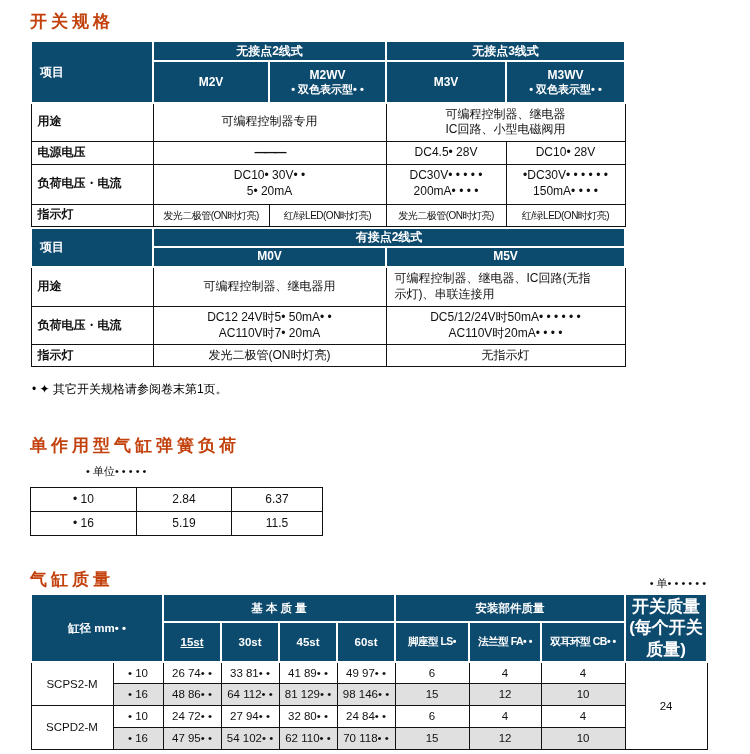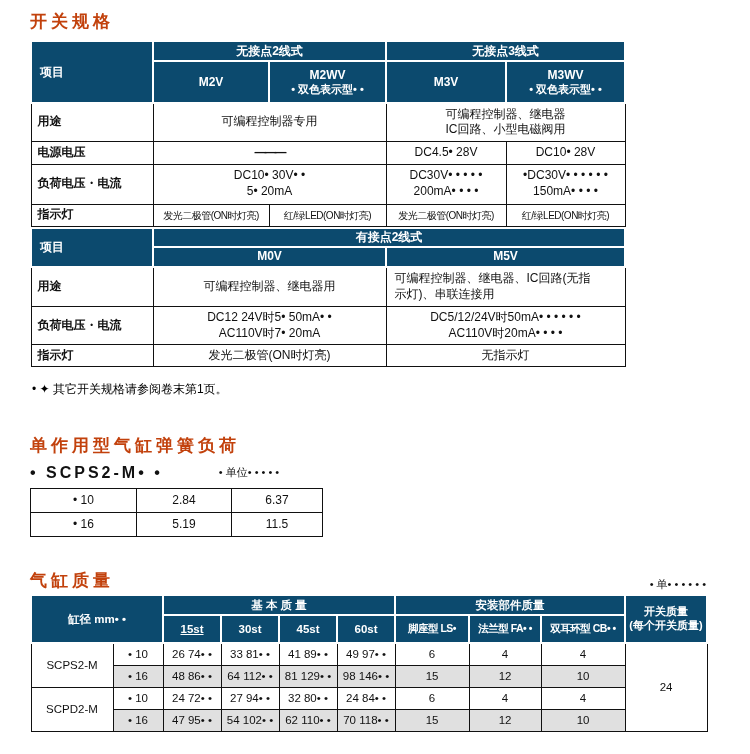--- a/index.html
+++ b/index.html
@@ -146,21 +146,20 @@
     <td class="bc">发光二极管(ON时灯亮)</td>
     <td class="bc">无指示灯</td>
   </tr>
 </tbody>
   </table>
 
 <div class="footnote">• ✦ 其它开关规格请参阅卷末第1页。</div>
 
 <h2 class="sec-title spring-head">单作用型气缸弹簧负荷</h2>
 <div class="model-line">
-  <span class="model-code">• SCPS2-M• •</span>
   <span class="unit-note">• 单位• • • • •</span>
 </div>
 
 <table class="t-spring">
   <colgroup>
       <col style="width:106px">
       <col style="width:95px">
       <col style="width:91px">
     </colgroup>
   <tbody>
@@ -193,21 +192,21 @@
     <col style="width:74px">
       <col style="width:72px">
       <col style="width:84px">
     <col style="width:82px">
   </colgroup>
   <tbody>
       <tr>
     <th class="dk" colspan="2" rowspan="2">缸径 mm• •</th>
     <th class="dk" colspan="4" style="height:20px;">基 本 质 量</th>
     <th class="dk" colspan="3">安装部件质量</th>
-    <th class="dk pl" rowspan="2" style="font-size:11px;">开关质量
+    <th class="dk pl" rowspan="2" style="font-size:17px;">开关质量
 (每个开关质量)</th>
   </tr>
   <tr>
     <th class="dk" style="height:28px;text-decoration:underline;">15st</th>
     <th class="dk">30st</th>
     <th class="dk">45st</th>
     <th class="dk">60st</th>
     <th class="dk mcol">脚座型 LS•</th>
     <th class="dk mcol">法兰型 FA• •</th>
     <th class="dk mcol">双耳环型 CB• •</th>

